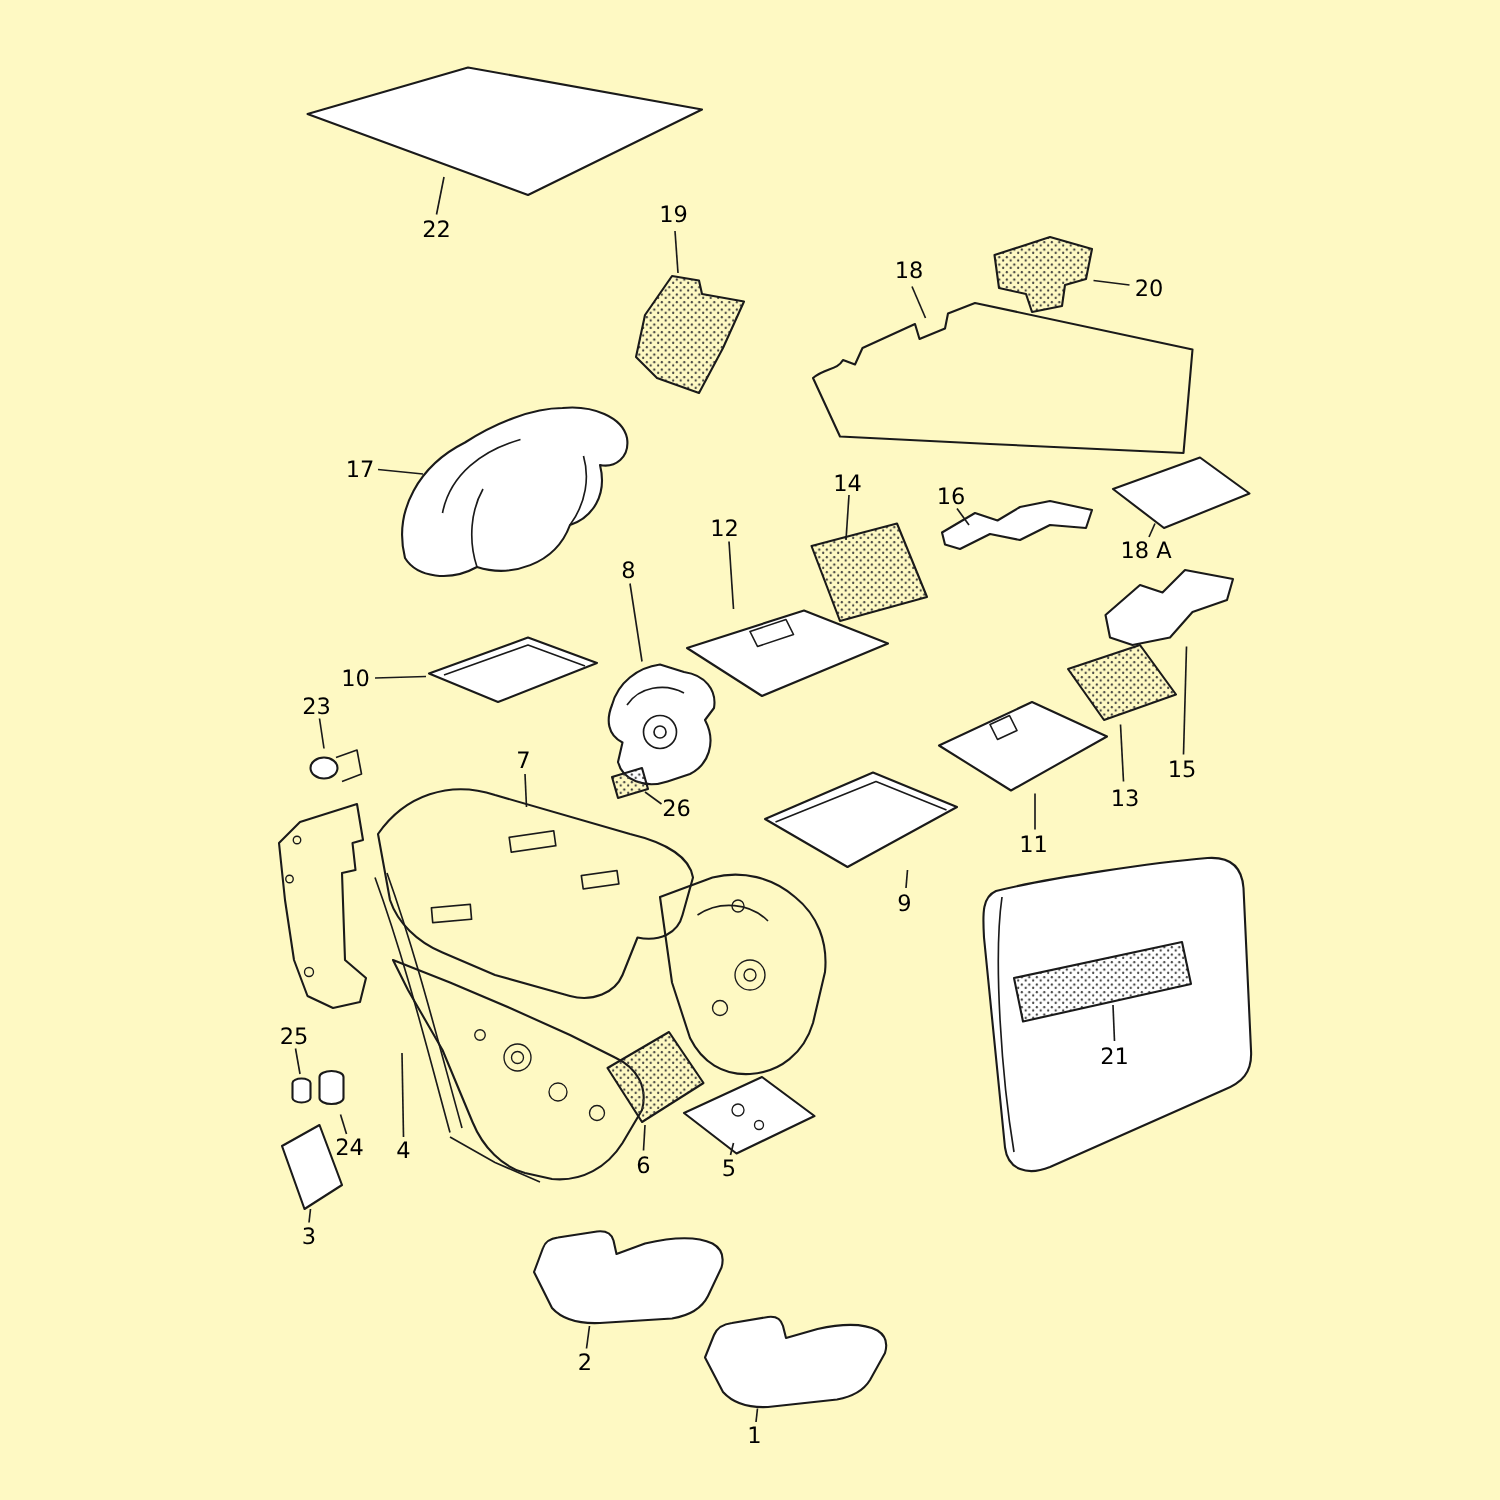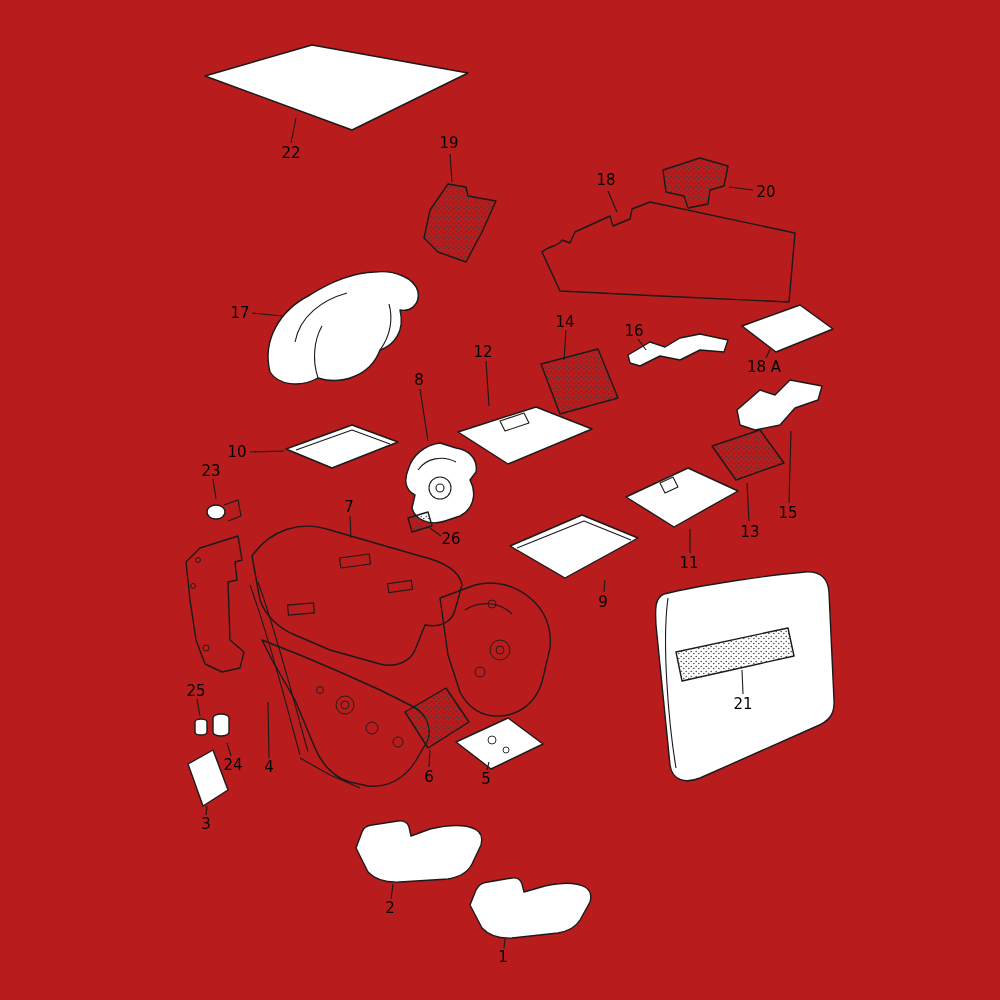--- a/index.html
+++ b/index.html
@@ -1,16 +1,16 @@
 <!DOCTYPE html>
 <html><head>
 <meta charset="utf-8">
 <style>
   html,body{margin:0;padding:0;background:#ffffff;}
-  .stage{position:relative;width:1000px;height:1000px;background:#b91c1c;overflow:hidden;}
+  .stage{position:relative;width:1000px;height:1000px;background:#fef9c3;overflow:hidden;}
   svg{display:block;}
   .part{fill:#ffffff;stroke:#1a1a1a;stroke-width:1.4;stroke-linejoin:round;}
   .part.open{fill:none;}
   .shade{fill:url(#dots);stroke:#1a1a1a;stroke-width:1.4;stroke-linejoin:round;}
   .detail{fill:none;stroke:#1a1a1a;stroke-width:1.1;stroke-linejoin:round;}
   .thin{fill:none;stroke:#1a1a1a;stroke-width:0.9;}
   .leader{stroke:#1a1a1a;stroke-width:1.1;fill:none;}
   .lbl{font-family:"DejaVu Sans","Liberation Sans",sans-serif;font-size:15px;fill:#000;text-anchor:middle;}
 </style>
 </head>

